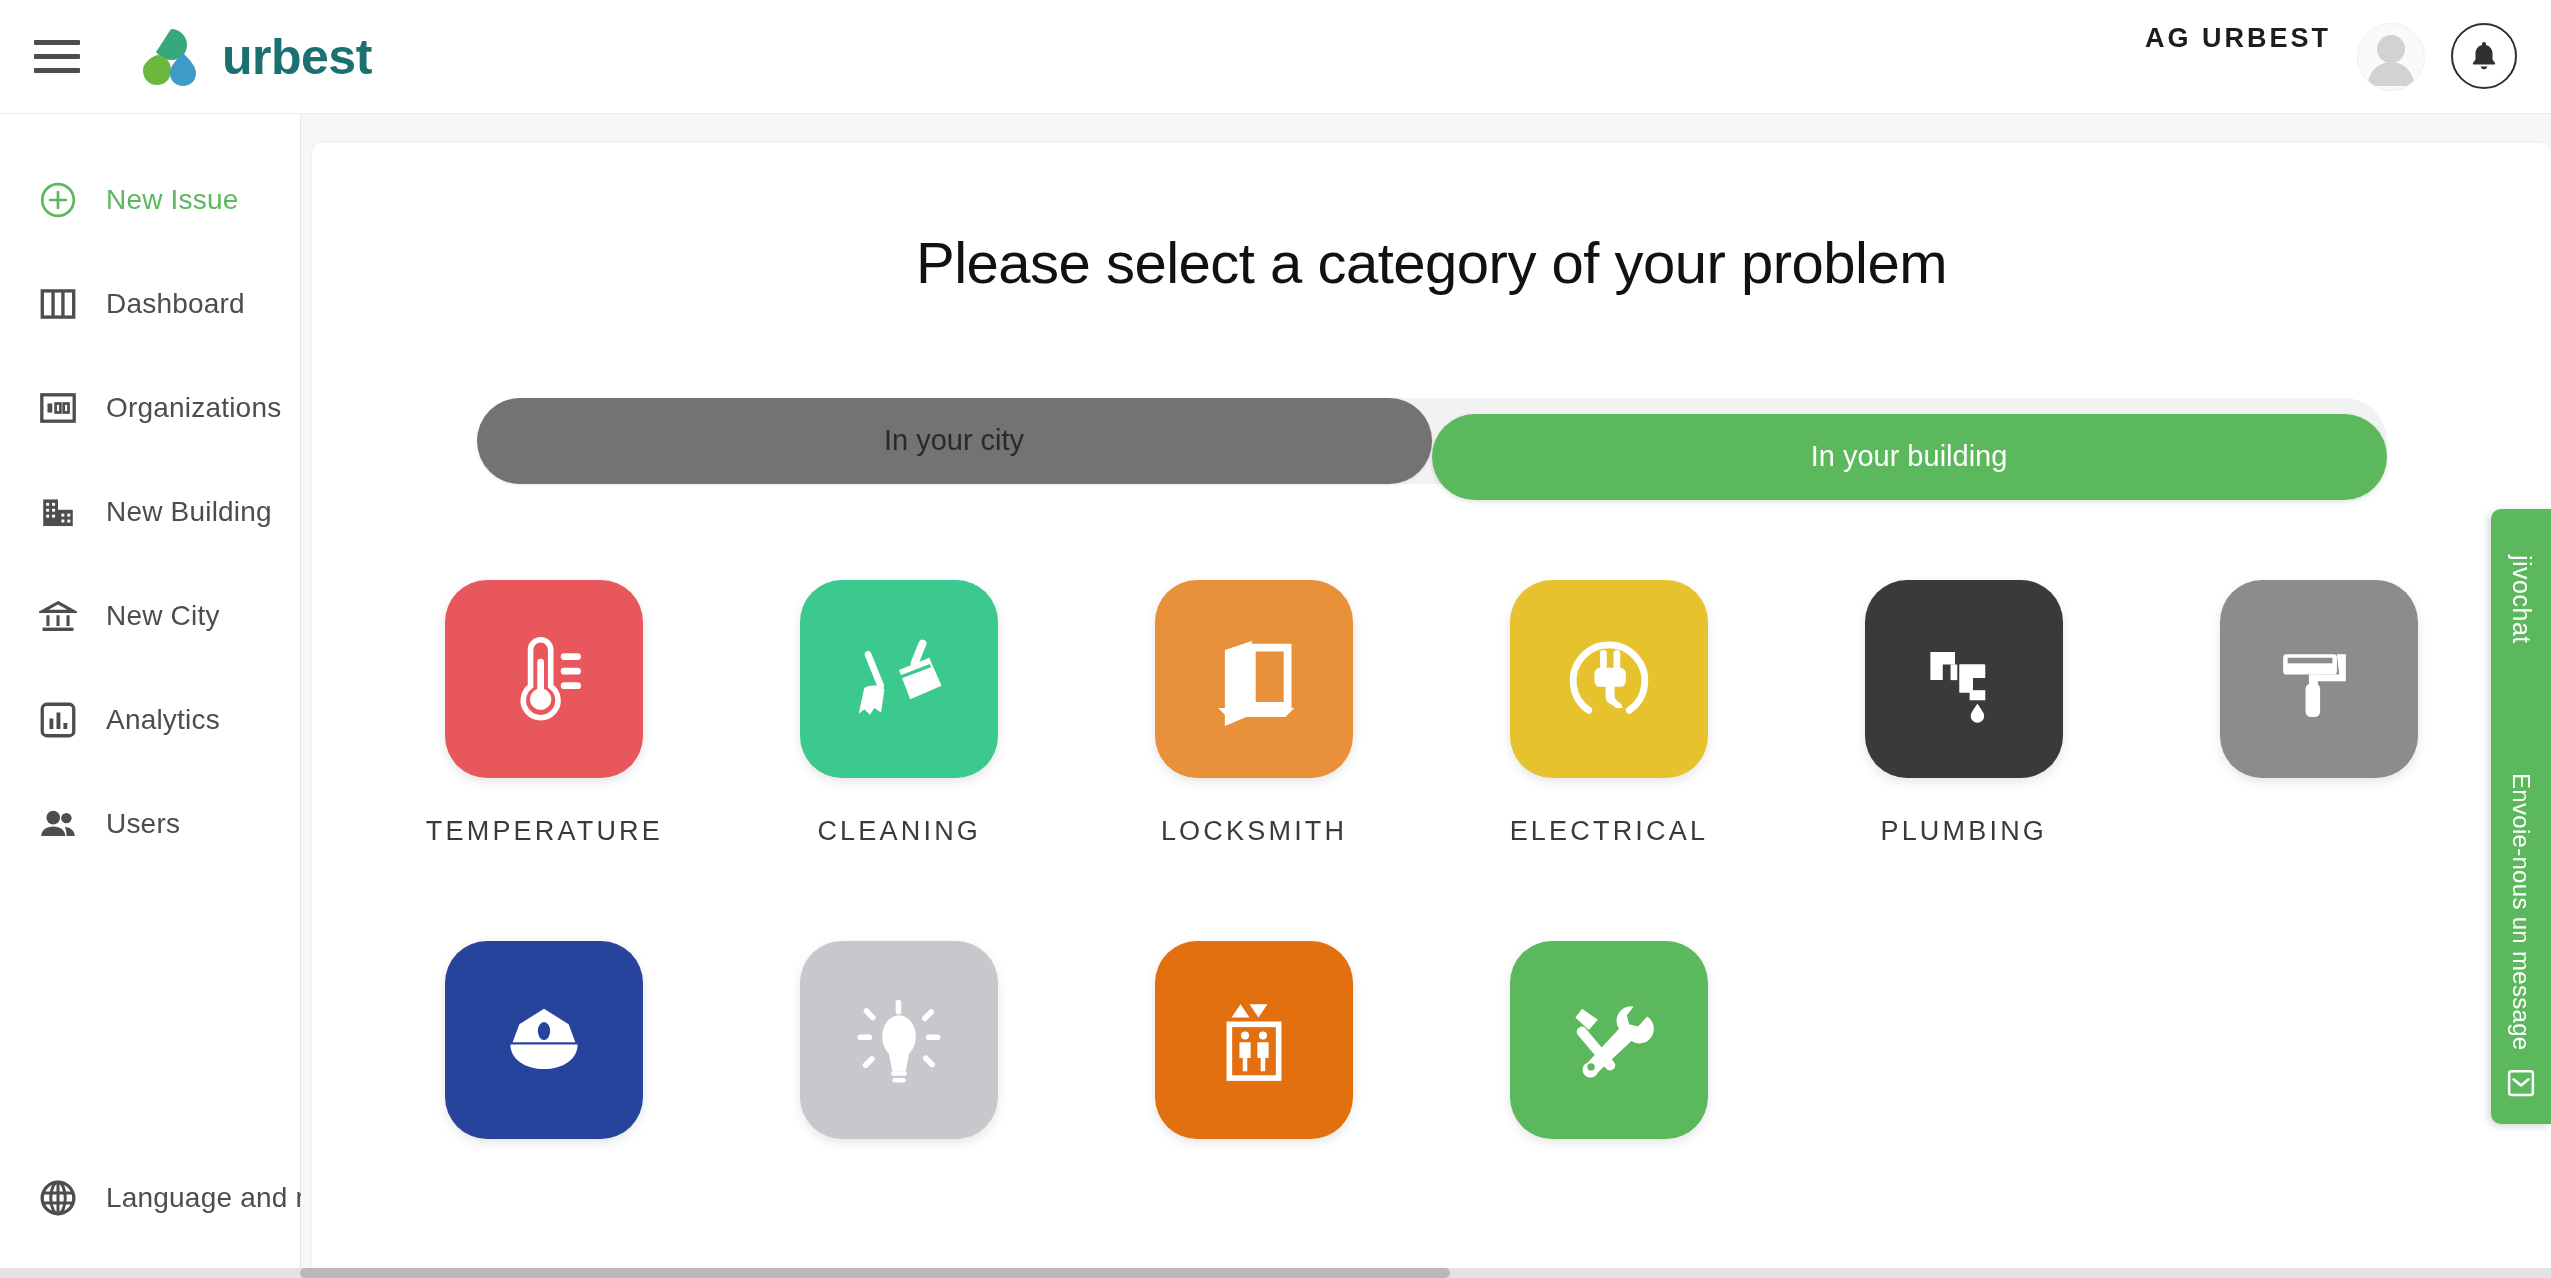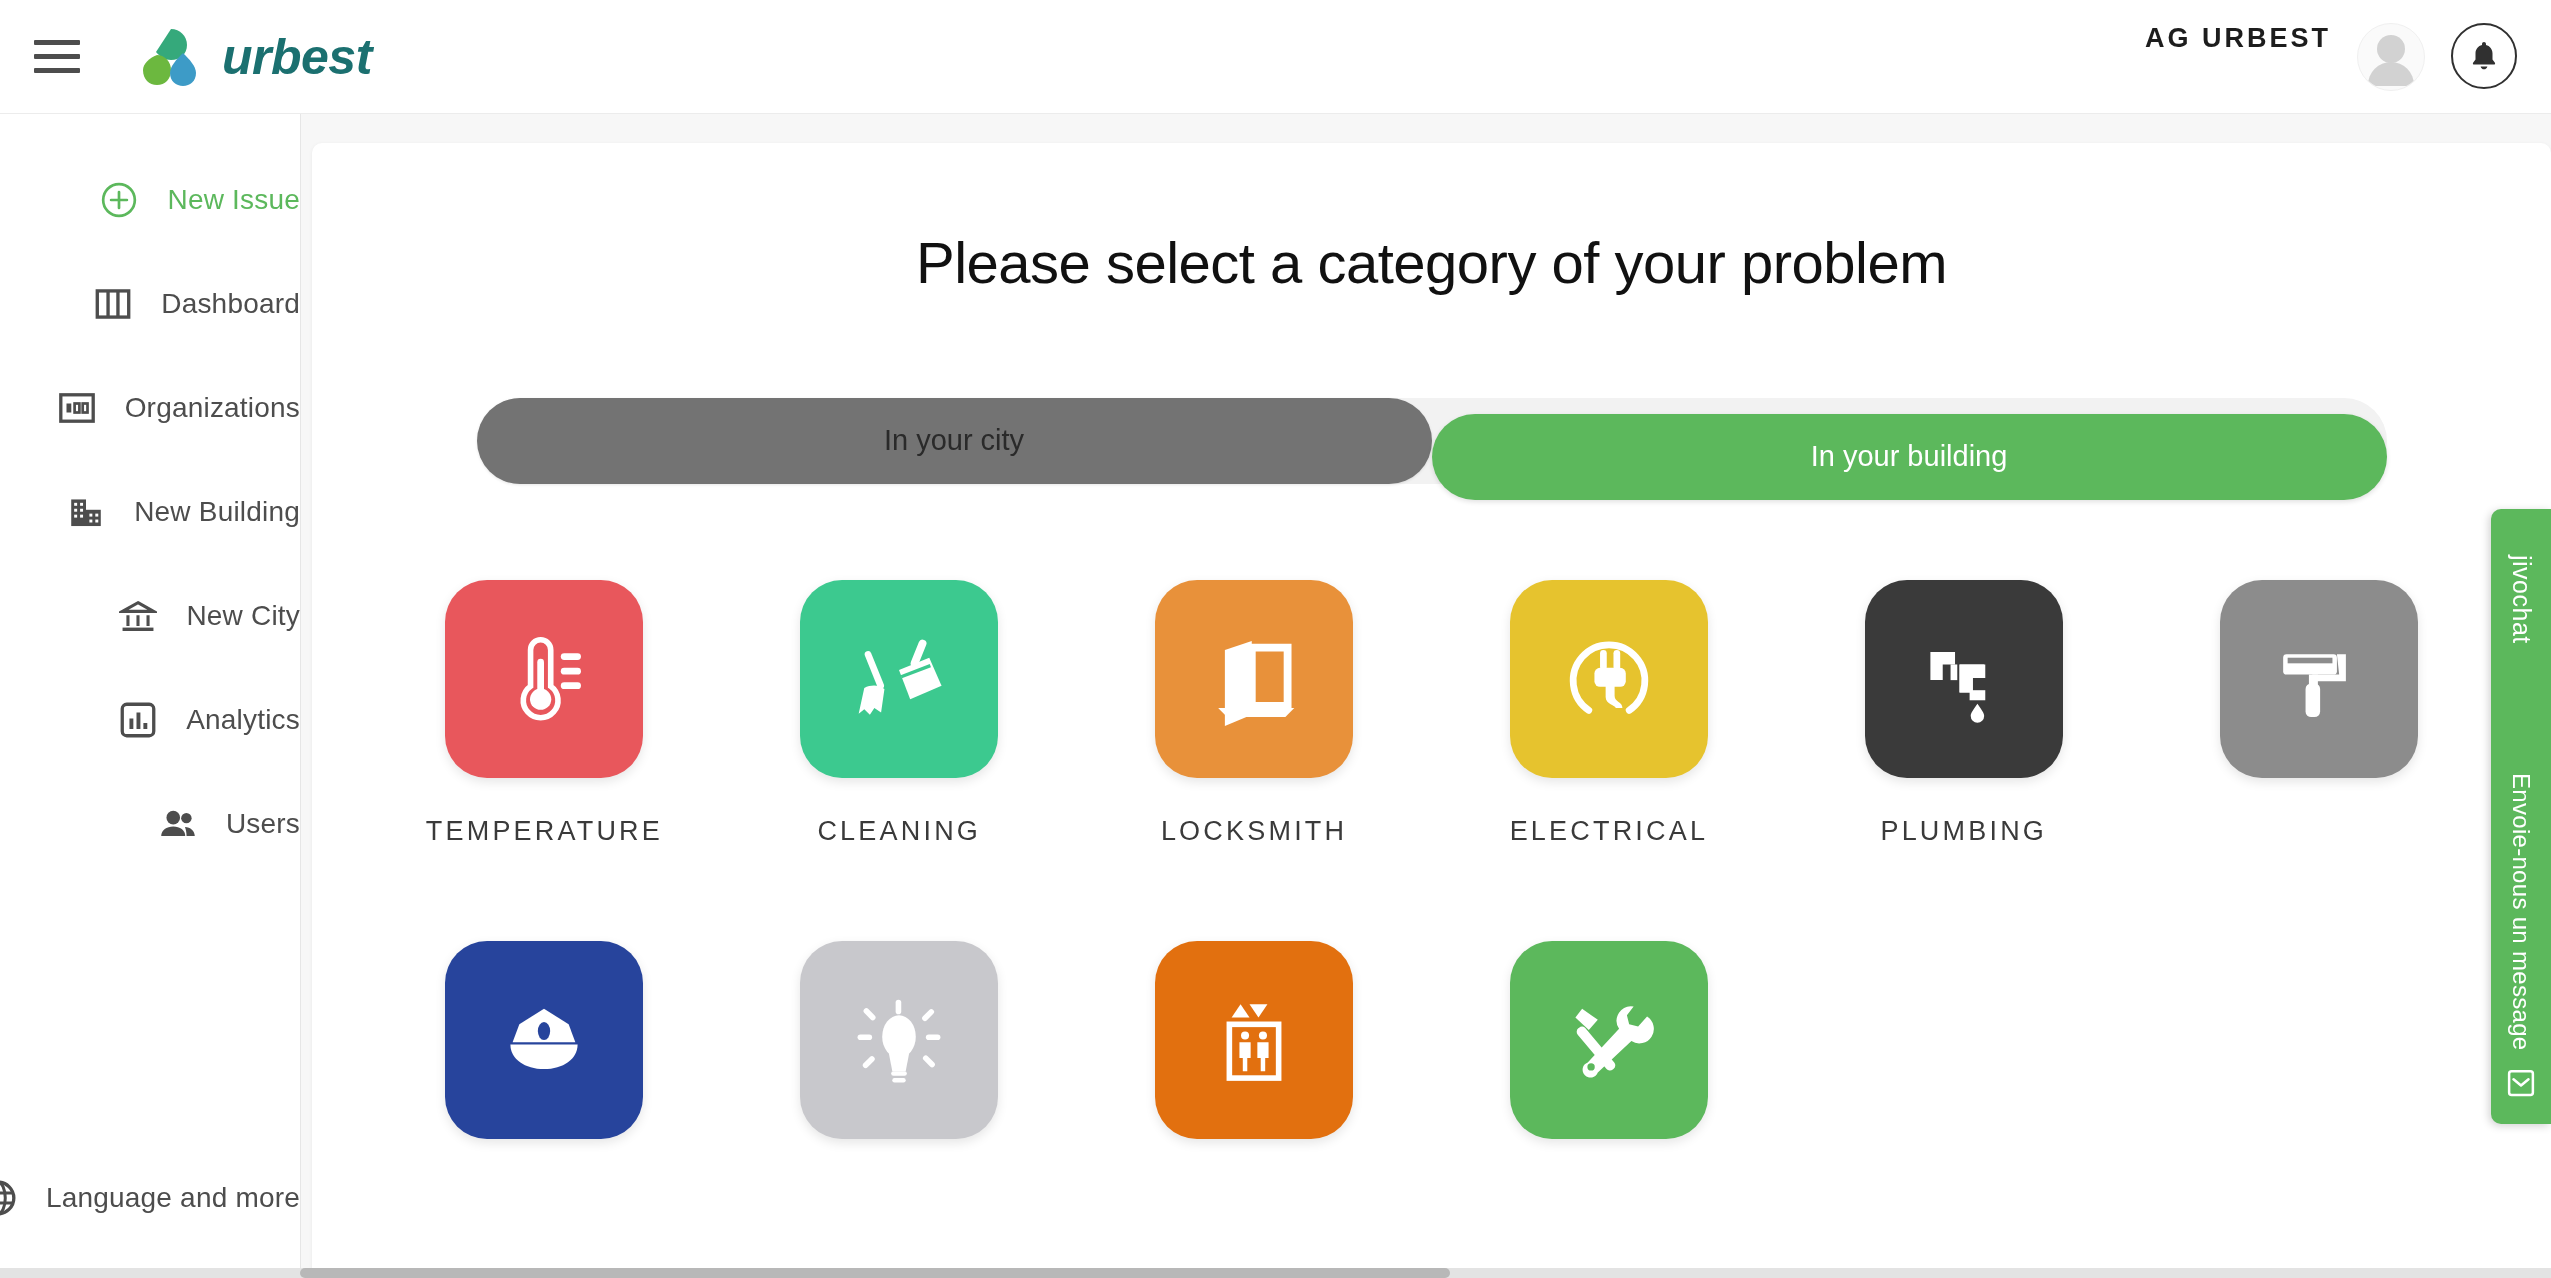--- a/index.html
+++ b/index.html
@@ -16,21 +16,21 @@
     height: 114px; min-height: 114px;
     background: #ffffff;
     display: flex; align-items: center;
     padding: 0 34px 0 34px;
     border-bottom: 1px solid #ececec;
     position: relative; z-index: 30;
   }
   .burger { width: 56px; height: 44px; display: flex; flex-direction: column; justify-content: center; gap: 9px; cursor: pointer; margin-right: 48px; }
   .burger span { display: block; height: 5px; width: 46px; background: #4d4d4d; border-radius: 1px; }
 
-  .logo-wrap { display: flex; align-items: center; gap: 20px; font-style: italic; }
+  .logo-wrap { display: flex; align-items: center; gap: 20px; }
   .logo-mark { width: 64px; height: 62px; position: relative; }
   .wordmark { font-size: 50px; font-weight: 700; color: #1b7070; letter-spacing: -0.5px; line-height: 1; }
 
   .header-right { margin-left: auto; display: flex; align-items: flex-start; gap: 26px; }
   .account-name { font-size: 27px; font-weight: 700; letter-spacing: 3px; color: #1d1d1d; }
   .avatar { width: 68px; height: 68px; border-radius: 50%; background: #fafafa; border: 1px solid #f0f0f0;
             display: flex; align-items: flex-end; justify-content: center; overflow: hidden; position: relative; }
   .avatar .head { position: absolute; top: 11px; width: 28px; height: 28px; border-radius: 50%; background: #d2d2d2; }
   .avatar .body { position: absolute; bottom: 4px; width: 46px; height: 24px; border-radius: 23px 23px 0 0; background: #d2d2d2; }
   .bell-btn { width: 66px; height: 66px; border-radius: 50%; border: 2px solid #303030; display: flex; align-items: center; justify-content: center; cursor: pointer; background: #fff; }
@@ -39,21 +39,20 @@
   .body { flex: 1; display: flex; min-height: 0; position: relative; }
 
   
   .sidebar {
     width: 301px; min-width: 301px;
     background: #ffffff;
     border-right: 1px solid #e6e6e6;
     display: flex; flex-direction: column;
     padding-top: 54px;
     position: relative;
-    align-items: flex-end;
   }
   .nav-item { display: flex; align-items: center; height: 64px; padding-left: 38px; gap: 28px; cursor: pointer; color: #4d4d4d; }
   .nav-item + .nav-item { margin-top: 40px; }
   .nav-item.active { color: #5cb85c; }
   .nav-icon { width: 40px; height: 40px; display: flex; align-items: center; justify-content: center; flex: 0 0 40px; }
   .nav-label { font-size: 28px; letter-spacing: 0.2px; white-space: nowrap; }
   .sidebar-bottom { margin-top: auto; padding-bottom: 48px; }
   .sidebar-bottom .nav-item { margin-top: 0; }
 
   

